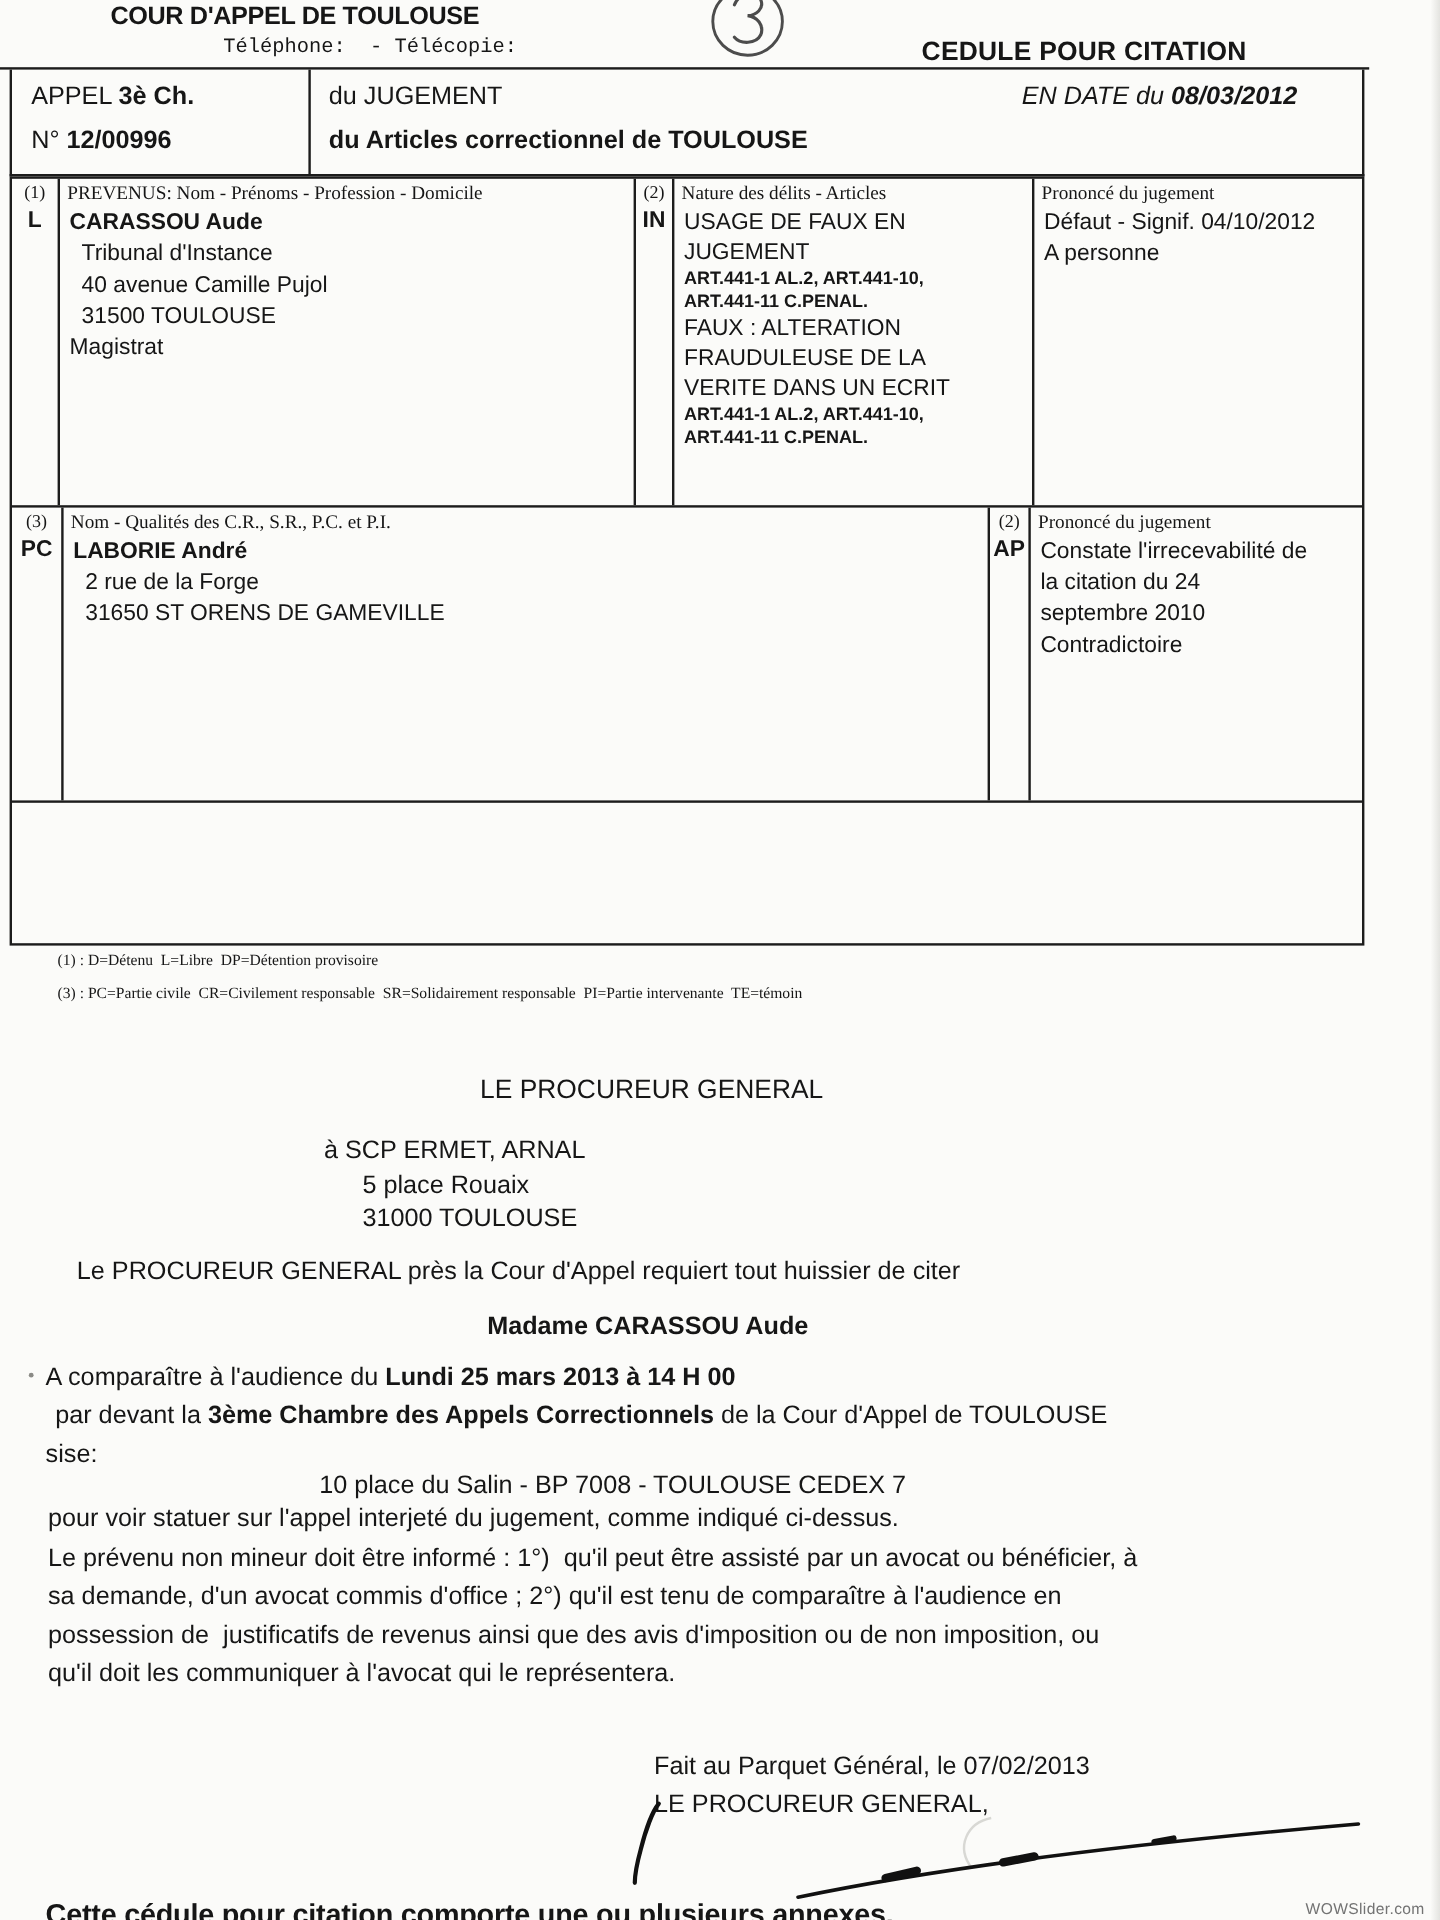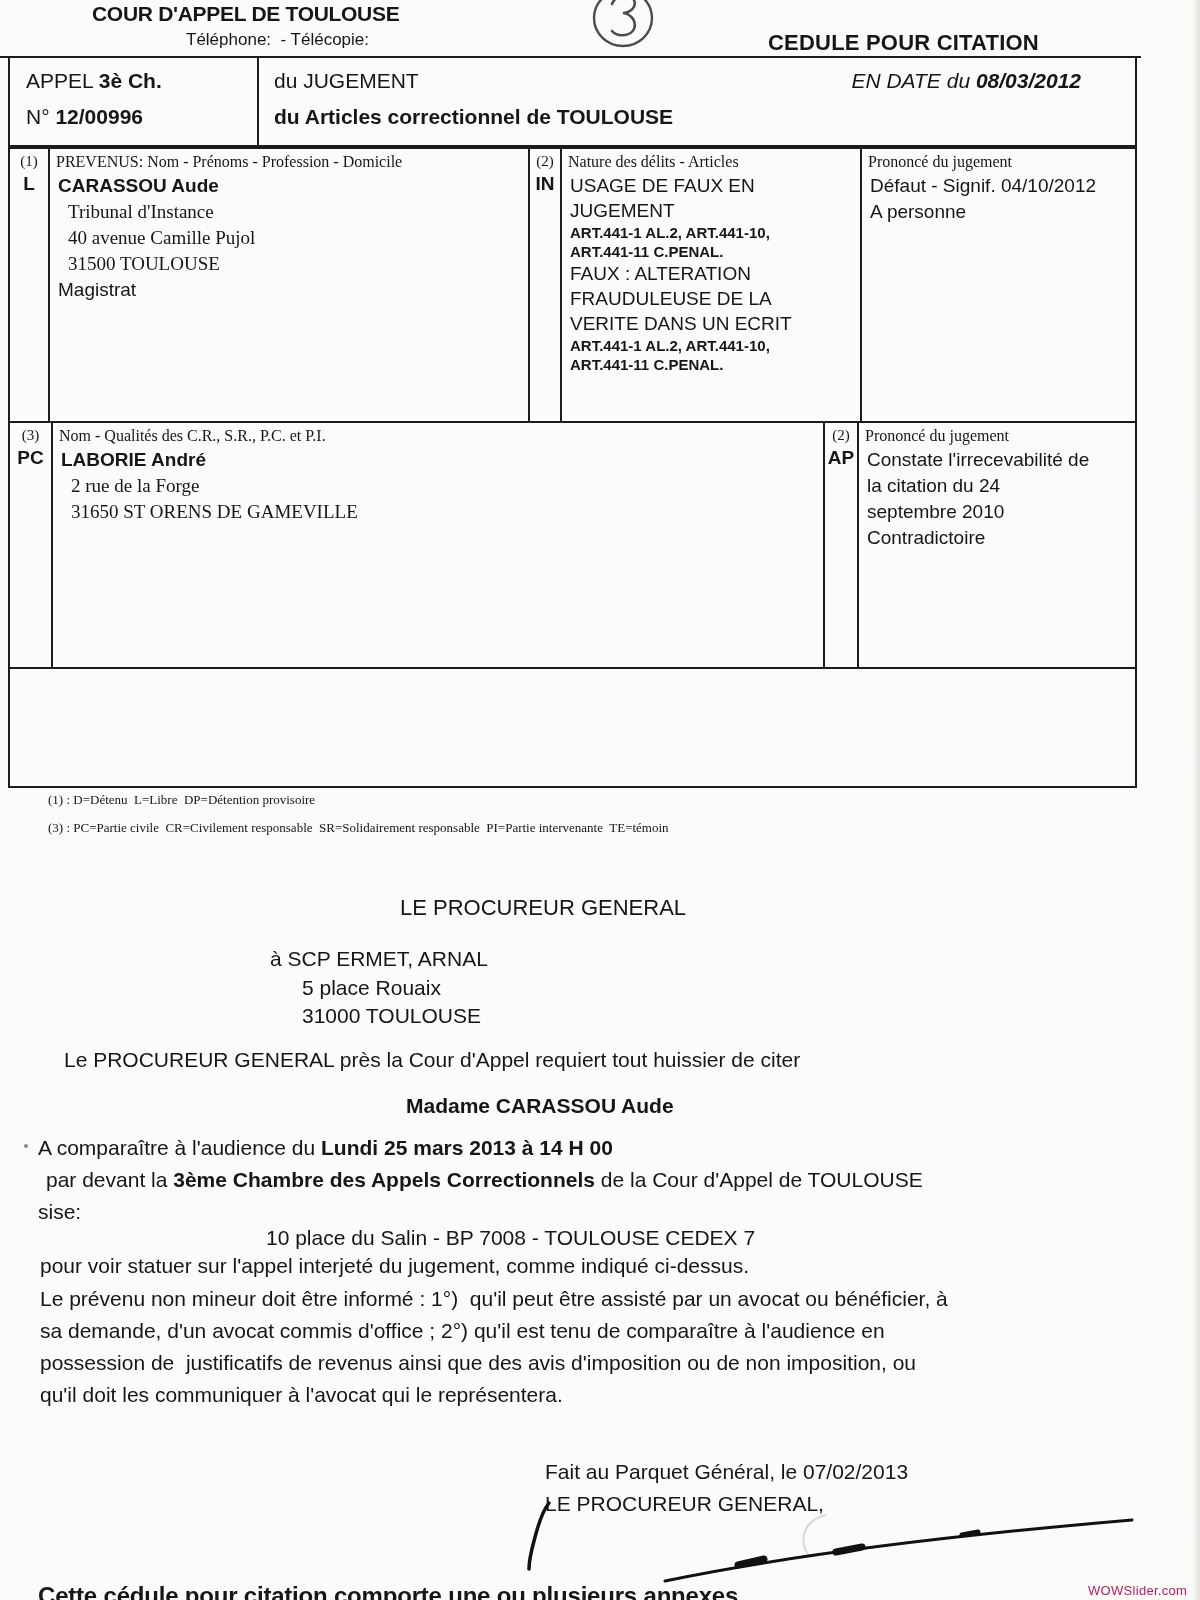--- a/index.html
+++ b/index.html
@@ -2,21 +2,21 @@
 <html lang="fr"><head>
 <meta charset="utf-8">
 <style>
   html,body{margin:0;padding:0;}
   body{
     width:1200px;height:1600px;position:relative;overflow:hidden;
     background:#fbfbf9;color:#161616;
     font-family:"Liberation Sans", sans-serif;
   }
   .abs{position:absolute;white-space:nowrap;}
-  .serif{font-family:Liberation Sans, sans-serif;}
+  .serif{font-family:Liberation Mono, monospace;}
   .pre{white-space:pre;}
   .b{font-weight:bold;}
 
   
   .court-title{left:92px;top:2px;font-size:21px;font-weight:bold;letter-spacing:-0.3px;}
   .phone-line{left:186px;top:30px;font-size:17px;}
   .doc-title{left:768px;top:30px;font-size:22px;font-weight:bold;letter-spacing:0.2px;}
   .top-rule{position:absolute;left:0;top:56px;width:1141px;height:2px;background:#1c1c1c;}
 
   
@@ -36,32 +36,32 @@
   .t-row.r1{height:274px;}
   .t-row.r2{height:246px;}
   .t-row.r3{flex:1;border-bottom:none;}
   .c{border-right:2px solid #1c1c1c;box-sizing:border-box;overflow:hidden;}
   .c.last{border-right:none;}
   .lbl{text-align:center;padding-top:4px;}
   .lbl .code{font-family:"Liberation Serif", serif;font-size:15px;}
   .lbl .role{font-size:19px;font-weight:bold;margin-top:3px;}
   .cell-head{font-family:"Liberation Serif", serif;font-size:16px;padding:4px 6px 2px 6px;white-space:nowrap;}
   .cellbody{font-size:19px;line-height:26px;padding-left:8px;white-space:nowrap;}
-  .indent{padding-left:18px;font-family:Liberation Serif, serif;}
+  .indent{padding-left:18px;}
   .delit-big{font-size:19px;line-height:25px;}
   .delit-small{font-size:15px;font-weight:bold;line-height:19px;}
 
   
   .legend{left:48px;top:786px;font-family:"Liberation Serif", serif;font-size:13px;line-height:27.5px;}
 
   
   .body-line{font-size:21px;}
   .info-block{left:40px;top:1283px;font-size:21px;line-height:32px;}
   .footer-line{left:38px;top:1582px;font-size:24px;font-weight:bold;letter-spacing:-0.2px;}
-  .watermark{left:1088px;top:1583px;font-size:13px;color:#be185d;letter-spacing:0.3px;}
+  .watermark{left:1088px;top:1583px;font-size:13px;color:#737373;letter-spacing:0.3px;}
   .edge-shade{position:absolute;right:0;top:0;width:8px;height:1600px;
     background:linear-gradient(to right, rgba(0,0,0,0), rgba(120,120,110,0.18));}
   .speck{position:absolute;background:#8a8a86;border-radius:50%;}
 </style>
 </head>
 <body>
 
 <div class="abs court-title">COUR D'APPEL DE TOULOUSE</div>
 <div class="abs phone-line serif pre">Téléphone:  - Télécopie:</div>
 <div class="abs doc-title">CEDULE POUR CITATION</div>

